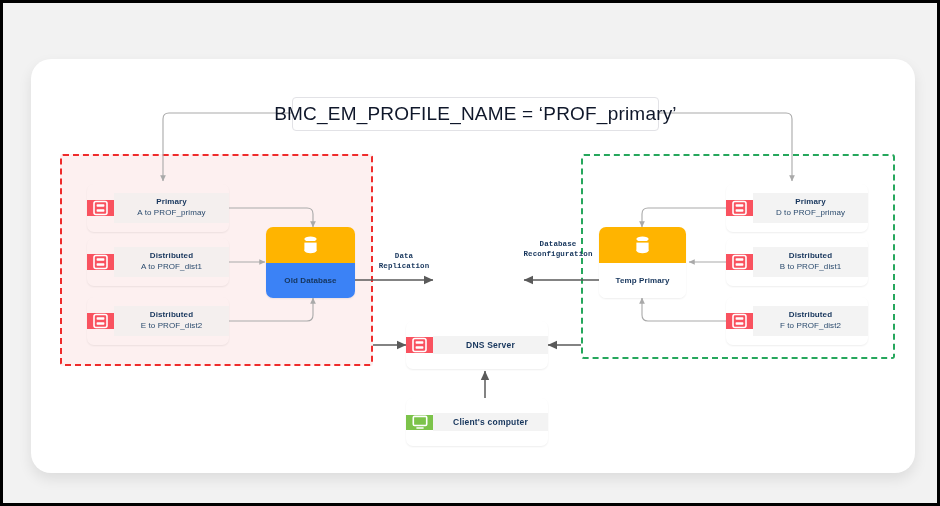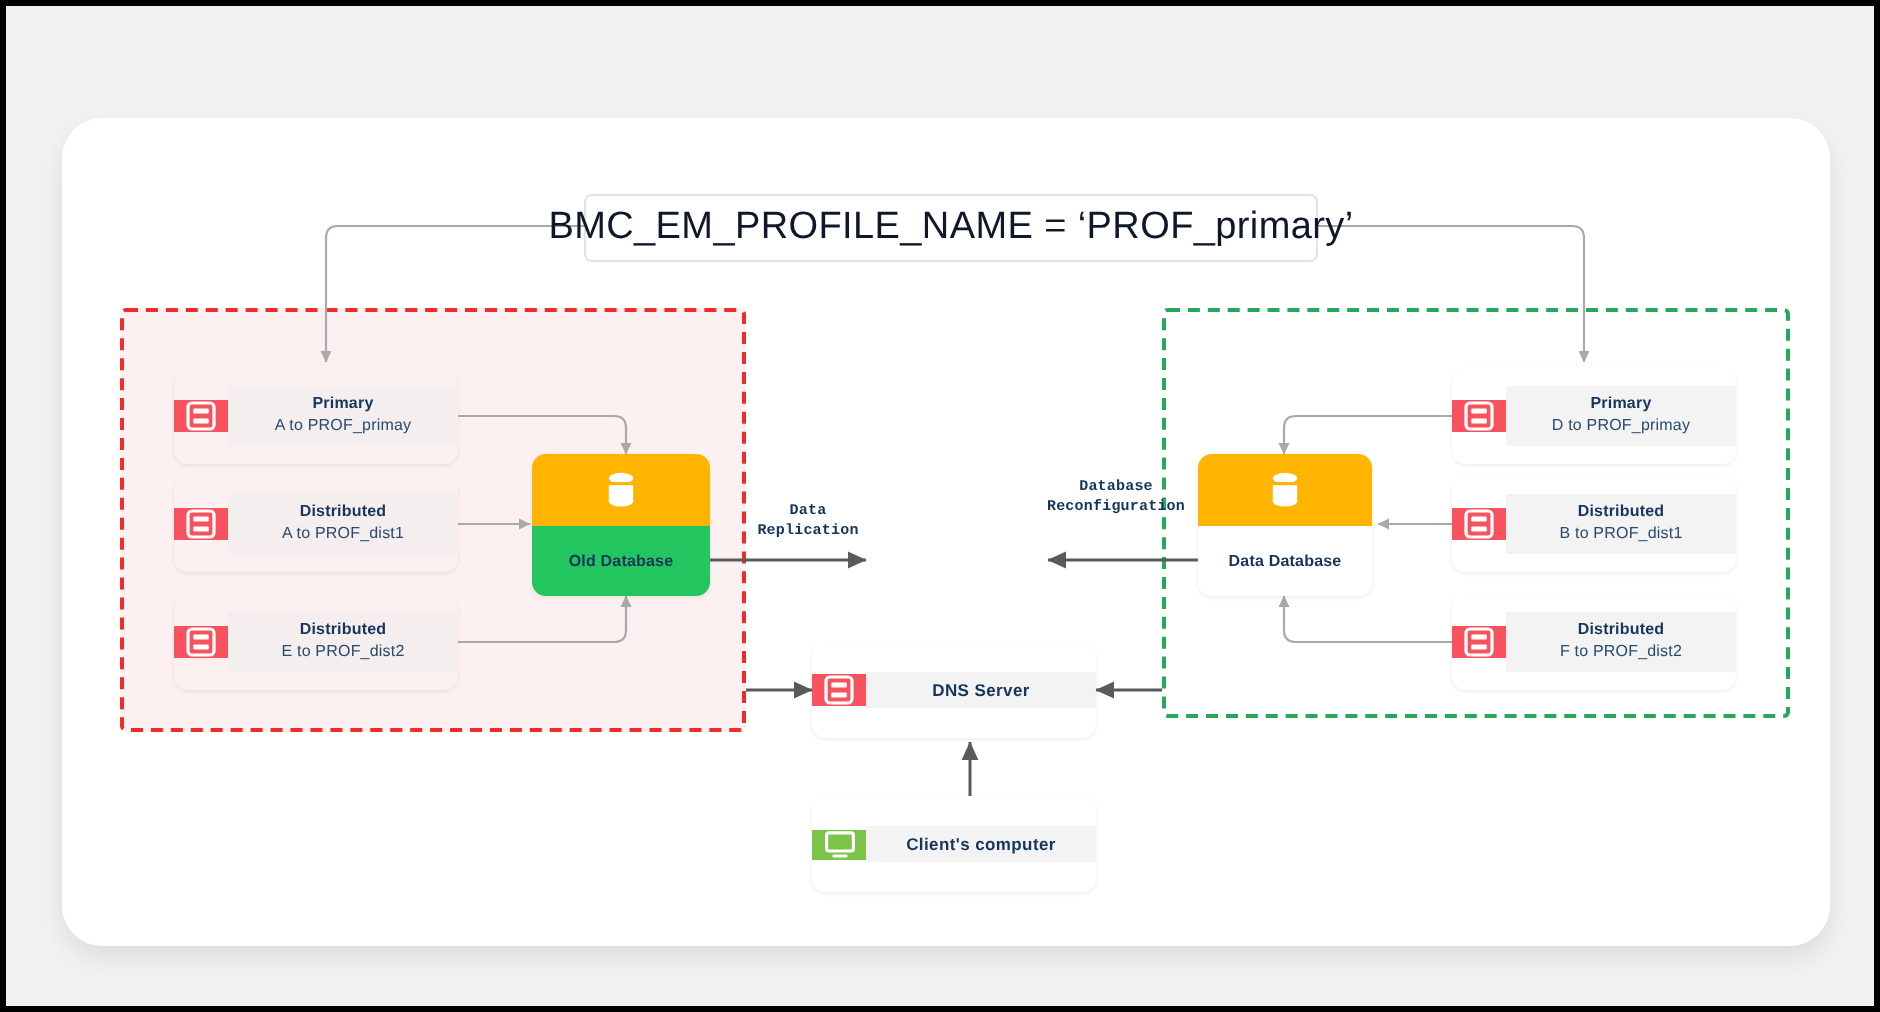--- a/index.html
+++ b/index.html
@@ -60,21 +60,21 @@
 
   
   .db{
     position:absolute;border-radius:7px;overflow:hidden;
     box-shadow:0 1px 2px rgba(0,0,0,0.07);z-index:3;
     display:flex;flex-direction:column;
   }
   .db .cap{background:#ffb400;flex:0 0 50%;display:flex;align-items:center;justify-content:center;}
   .db .foot{flex:1;display:flex;flex-direction:column;align-items:center;justify-content:center;
             font-size:8px;font-weight:bold;color:#16355c;line-height:1.4;letter-spacing:.1px;}
-  .db .foot.pink{background:#22c55e;}
+  .db .foot.pink{background:#3b82f6;}
   .db .foot.white{background:#ffffff;}
 
   
   .edge-label{
     position:absolute;text-align:center;font-size:7.5px;font-weight:bold;
     color:#16355c;line-height:1.35;z-index:5;letter-spacing:.1px;font-family:Liberation Mono, monospace;
   }
 
   
   #wires{position:absolute;left:0;top:0;width:940px;height:506px;z-index:2;pointer-events:none;}
@@ -231,21 +231,21 @@
   <div class="db" style="left:596px;top:224px;width:87px;height:71px;">
     <div class="cap">
       <svg width="17" height="20" viewBox="0 0 17 20" aria-hidden="true">
         <ellipse cx="8.5" cy="4.1" rx="6.1" ry="2.7" fill="#ffffff"></ellipse>
         <rect x="2.4" y="7.6" width="12.2" height="8.0" fill="#ffffff"></rect>
         <ellipse cx="8.5" cy="15.6" rx="6.1" ry="2.7" fill="#ffffff"></ellipse>
         <rect x="2.4" y="6.0" width="12.2" height="1.0" fill="#ffb400"></rect>
       </svg>
     </div>
     <div class="foot white">
-      <span>Data Database</span>
+      <span>Temp Primary</span>
     </div>
   </div>
 
   <div class="node" style="left:723px;top:181px;width:142px;height:48px;">
     <div class="ico red">
       <svg width="15" height="16" viewBox="0 0 15 16" aria-hidden="true">
         <rect x="1" y="1.5" width="13" height="13" rx="2" fill="none" stroke="#ffffff" stroke-width="1.6"></rect>
         <rect x="3.6" y="4.2" width="7.8" height="2.6" rx="0.7" fill="#ffffff"></rect>
         <rect x="3.6" y="9.2" width="7.8" height="2.6" rx="0.7" fill="#ffffff"></rect>
       </svg>

